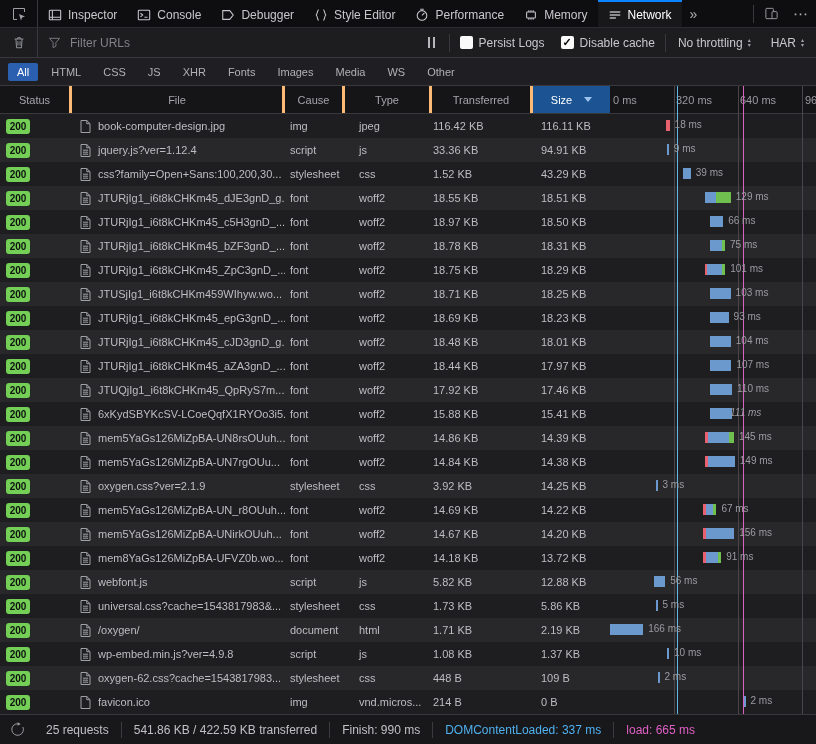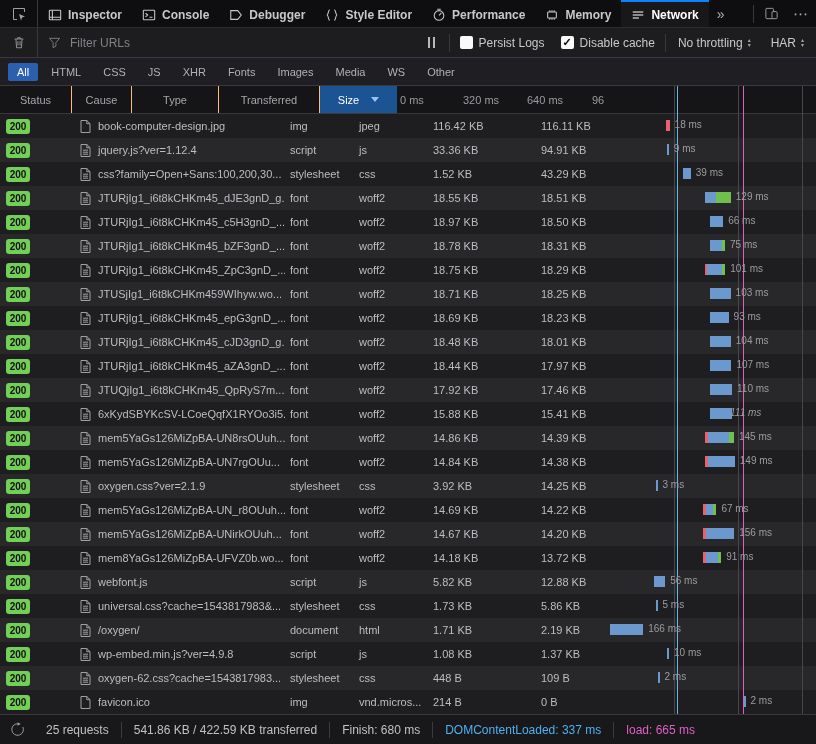--- a/index.html
+++ b/index.html
@@ -3,21 +3,21 @@
 <meta charset="utf-8">
 <style>
   html,body{margin:0;padding:0;background:#0c0c0d;}
   *{box-sizing:border-box;}
   .app{width:816px;height:744px;position:relative;background:#232327;color:#b1b1b3;
        font-family:"Liberation Sans",sans-serif;font-size:11px;overflow:hidden;}
 
   
   .tabbar{height:28px;background:#0e0e11;display:flex;align-items:stretch;border-bottom:1px solid #2b2b30;}
   .picker-btn{width:38px;display:flex;align-items:center;justify-content:center;border-right:1px solid #38383d;color:#9fa0a4;}
-  .tab{display:flex;align-items:center;gap:6px;padding:0 10px;font-size:12px;color:#c8c8cc;border-top:2px solid transparent;cursor:default;white-space:nowrap;font-weight:bold;}
+  .tab{display:flex;align-items:center;gap:6px;padding:0 10px;font-size:12px;color:#c8c8cc;border-top:2px solid transparent;cursor:default;white-space:nowrap;}
   .tab svg{flex:0 0 auto;}
   .tab.active{border-top-color:#0a84ff;background:#18181b;color:#fff;}
   .tab-overflow{display:flex;align-items:center;padding:0 8px;font-size:14px;color:#b1b1b3;}
   .tabbar-right{margin-left:auto;display:flex;align-items:center;}
   .tb-sep{width:1px;height:18px;background:#38383d;margin:0 2px;}
   .tb-iconbtn{width:30px;display:flex;align-items:center;justify-content:center;color:#9fa0a4;height:100%;}
   .meatball{font-size:15px;color:#b1b1b3;letter-spacing:1px;}
 
   
   .toolbar2{height:30px;background:#1d1d20;border-bottom:1px solid #38383d;display:flex;align-items:center;}
@@ -33,21 +33,21 @@
   .dropdown{display:flex;align-items:center;gap:5px;padding:0 10px;height:100%;color:#c8c8cc;font-size:12px;white-space:nowrap;}
   .updn{display:flex;flex-direction:column;font-size:6px;line-height:5px;color:#9fa0a4;}
 
   
   .filterbar{height:28px;background:#1f1f23;border-bottom:1px solid #38383d;display:flex;align-items:center;padding-left:8px;gap:4px;}
   .fbtn{padding:3px 9px;border-radius:2px;color:#b1b1b3;font-size:11px;cursor:default;}
   .fbtn.active{background:#2b5fb0;color:#fff;}
 
   
   .thead{height:28px;display:flex;background:#151518;border-bottom:1px solid #38383d;color:#a5a5ab;font-size:11px;}
-  .th{display:flex;align-items:center;justify-content:center;border-right:1px solid #fdba74;height:100%;}
+  .th{display:flex;align-items:center;justify-content:center;border-right:3px solid #fdba74;height:100%;}
   .th-status{width:72px;}
   .th-file{width:213px;}
   .th-cause{width:60px;}
   .th-type{width:87px;}
   .th-transferred{width:101px;}
   .th-size{width:77px;background:#1c5493;color:#fff;gap:12px;border-right:none;}
   .sort-arrow{width:0;height:0;border-left:4px solid transparent;border-right:4px solid transparent;border-top:5px solid #9cc4ef;}
   .th-wf{flex:1;position:relative;border-right:none;overflow:hidden;}
   .tick{position:absolute;top:0;height:100%;display:flex;align-items:center;color:#9a9aa0;white-space:nowrap;}
 
@@ -220,20 +220,21 @@
       <div class="fbtn">XHR</div>
       <div class="fbtn">Fonts</div>
       <div class="fbtn">Images</div>
       <div class="fbtn">Media</div>
       <div class="fbtn">WS</div>
       <div class="fbtn">Other</div>
     </div>
 
   <div class="thead">
     <div class="th th-status">Status</div>
+    <div class="th th-file">File</div>
     <div class="th th-cause">Cause</div>
     <div class="th th-type">Type</div>
     <div class="th th-transferred">Transferred</div>
     <div class="th th-size">
       <span>Size</span>
       <span class="sort-arrow"></span>
     </div>
     <div class="th th-wf" id="wf-ticks">
         <span class="tick" style="left: 3px;">0 ms</span>
         <span class="tick" style="left: 66px;">320 ms</span>
@@ -893,19 +894,19 @@
     <div class="sb-icon">
       <svg width="15" height="15" viewBox="0 0 16 16" fill="none" stroke="currentColor">
         <path d="M13.7 5.3A6.2 6.2 0 1 1 8 1.8"></path>
           <path d="M8 0.2l3.4 1.9L8 4z" fill="currentColor" stroke="none"></path>
       </svg>
     </div>
     <div class="sb-item">25 requests</div>
     <div class="sb-sep"></div>
     <div class="sb-item">541.86 KB / 422.59 KB transferred</div>
     <div class="sb-sep"></div>
-    <div class="sb-item">Finish: 680 ms</div>
+    <div class="sb-item">Finish: 990 ms</div>
     <div class="sb-sep"></div>
     <div class="sb-item sb-dcl">DOMContentLoaded: 337 ms</div>
     <div class="sb-sep"></div>
     <div class="sb-item sb-load">load: 665 ms</div>
   </div>
 </div>
 
 </body></html>

